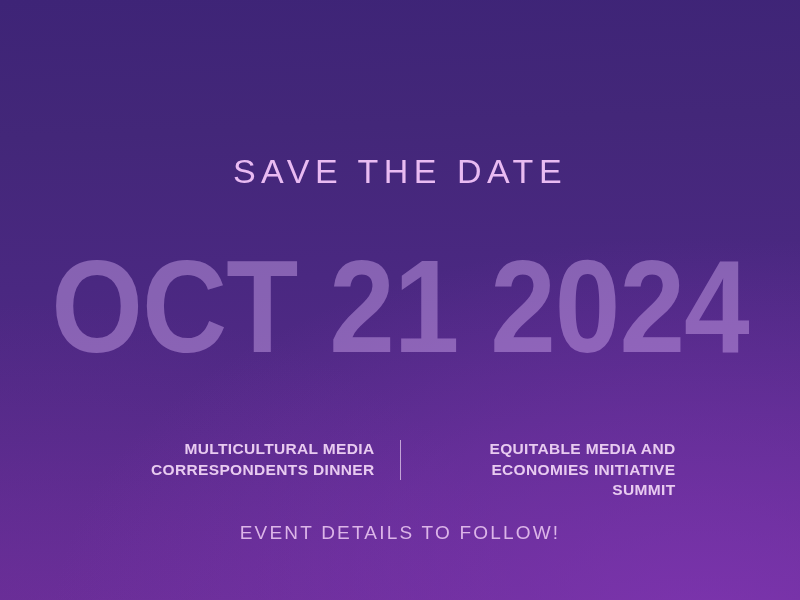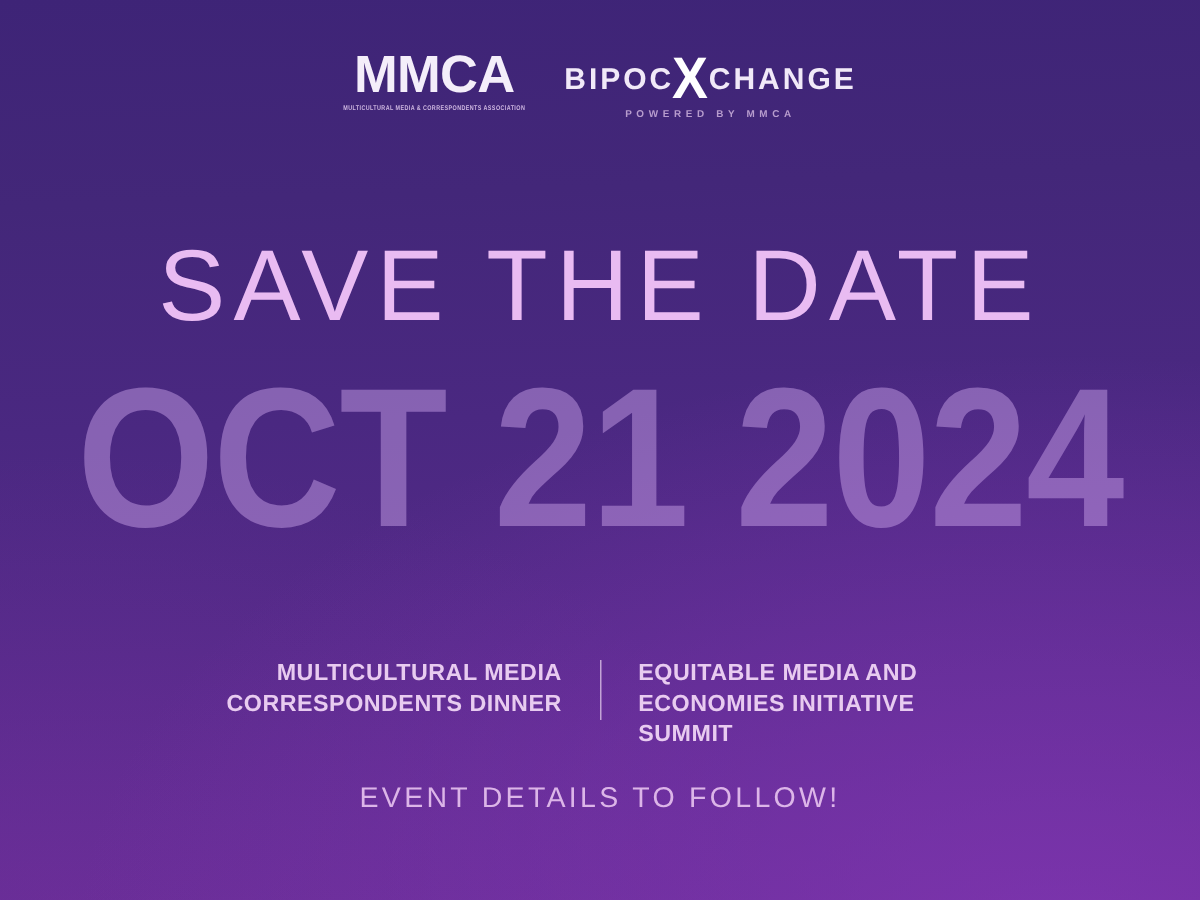--- a/index.html
+++ b/index.html
@@ -76,21 +76,21 @@
     letter-spacing:3.1px;
     color:#b79ccd;
     white-space:nowrap;
   }
 
   
   #save-the-date {
     position:absolute;
     top:152px; left:0; right:0;
     text-align:center;
-    font-size:67px;
+    font-size:34px;
     font-weight:300;
     letter-spacing:5.5px;
     color:#e9bbf2;
     white-space:nowrap;
   }
 
   
   #big-date {
     position:absolute;
     top:240px; left:0; right:0;
@@ -116,21 +116,21 @@
   .event-col {
     width:275px;
     font-size:15.5px;
     font-weight:bold;
     line-height:1.33;
     letter-spacing:0.35px;
     color:#e8cbf0;
     white-space:pre-line;
   }
   #event-col-left  { text-align:right; padding-right:25px; }
-  #event-col-right { text-align:left;  padding-left:25px;  }
+  #event-col-right { text-align:right;  padding-left:25px;  }
   #event-divider {
     width:1px;
     height:40px;
     margin-top:1px;
     background:#c3a4d6;
     flex:0 0 auto;
   }
 
   
   #footer-note {
@@ -142,37 +142,20 @@
     letter-spacing:2.2px;
     color:#dcb5e8;
     white-space:nowrap;
   }
 </style>
 </head>
 <body>
 
 <div id="poster">
 
-  <div id="logo-bar">
-
-    <div class="mmca-lockup">
-      <div class="mmca-word">MMCA</div>
-      <div class="mmca-tag">MULTICULTURAL MEDIA &amp; CORRESPONDENTS ASSOCIATION</div>
-    </div>
-
-    <div class="bx-lockup">
-      <div class="bx-word">
-        <span class="bx-seg">BIPOC</span>
-        <span class="bx-x">X</span>
-        <span class="bx-seg">CHANGE</span>
-      </div>
-      <div class="bx-tag">POWERED BY MMCA</div>
-    </div>
-
-  </div>
 
   <div id="save-the-date">SAVE THE DATE</div>
 
   <div id="big-date">OCT 21 2024</div>
 
   <div id="events">
     <div class="event-col" id="event-col-left">MULTICULTURAL MEDIA
 CORRESPONDENTS DINNER</div>
     <div id="event-divider"></div>
     <div class="event-col" id="event-col-right">EQUITABLE MEDIA AND

